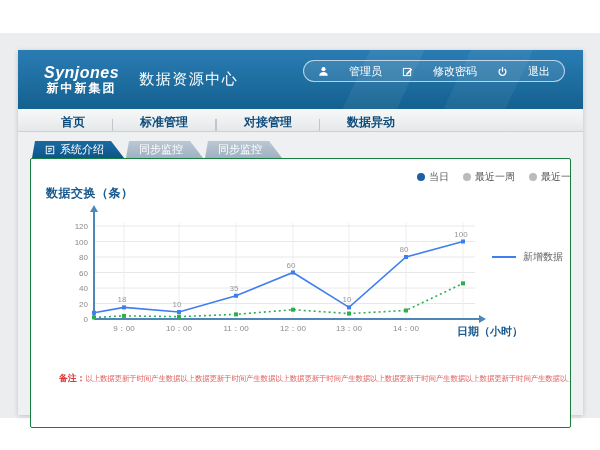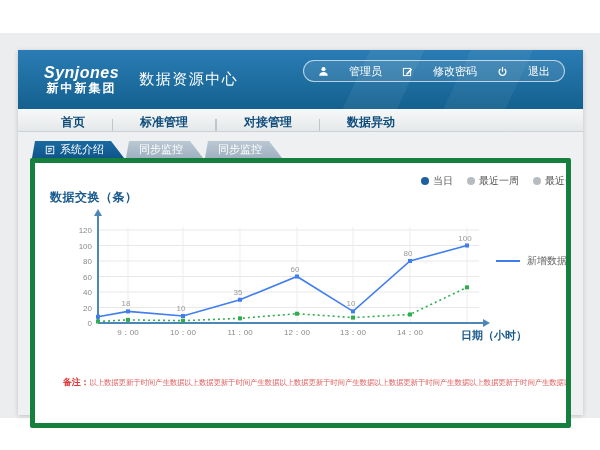--- a/index.html
+++ b/index.html
@@ -40,21 +40,21 @@
   .content { position:relative; height:299px; }
   .tabs { position:absolute; left:14px; top:9px; display:flex; }
   .tab { height:17px; padding:0 20px 0 13px; margin-right:2px; font-size:11px; font-weight:normal;
          color:#fff; display:flex; align-items:center; gap:5px; cursor:pointer;
          clip-path:polygon(0 100%, 3px 0, calc(100% - 13px) 0, 100% 100%);
          background:linear-gradient(180deg,#bcc8d4,#9fb1c1); white-space:nowrap; }
   .tab.active { background:linear-gradient(180deg,#1a6ba3,#0e5589); }
   .tab svg { width:10px; height:10px; }
 
   .panel { position:absolute; left:12px; top:26px; width:541px; height:270px;
-           background:#fff; border:5px solid #15803d; border-radius:2px; overflow:hidden; }
+           background:#fff; border:1px solid #15803d; border-radius:2px; overflow:hidden; }
 
   .range-group { position:absolute; top:11px; left:386px; display:flex; gap:14px; align-items:center; }
   .range-option { display:flex; align-items:center; gap:4px; font-size:10px; color:#555; cursor:pointer; white-space:nowrap; }
   .dot { width:8px; height:8px; border-radius:50%; background:#b9bcbf; }
   .range-option.selected .dot { background:#1e5fa3; }
 
   .y-title { position:absolute; left:15px; top:26px; font-size:12px; font-weight:bold;
              color:#19598e; letter-spacing:.5px; }
   svg.chart { position:absolute; left:10px; top:43px; }
 

